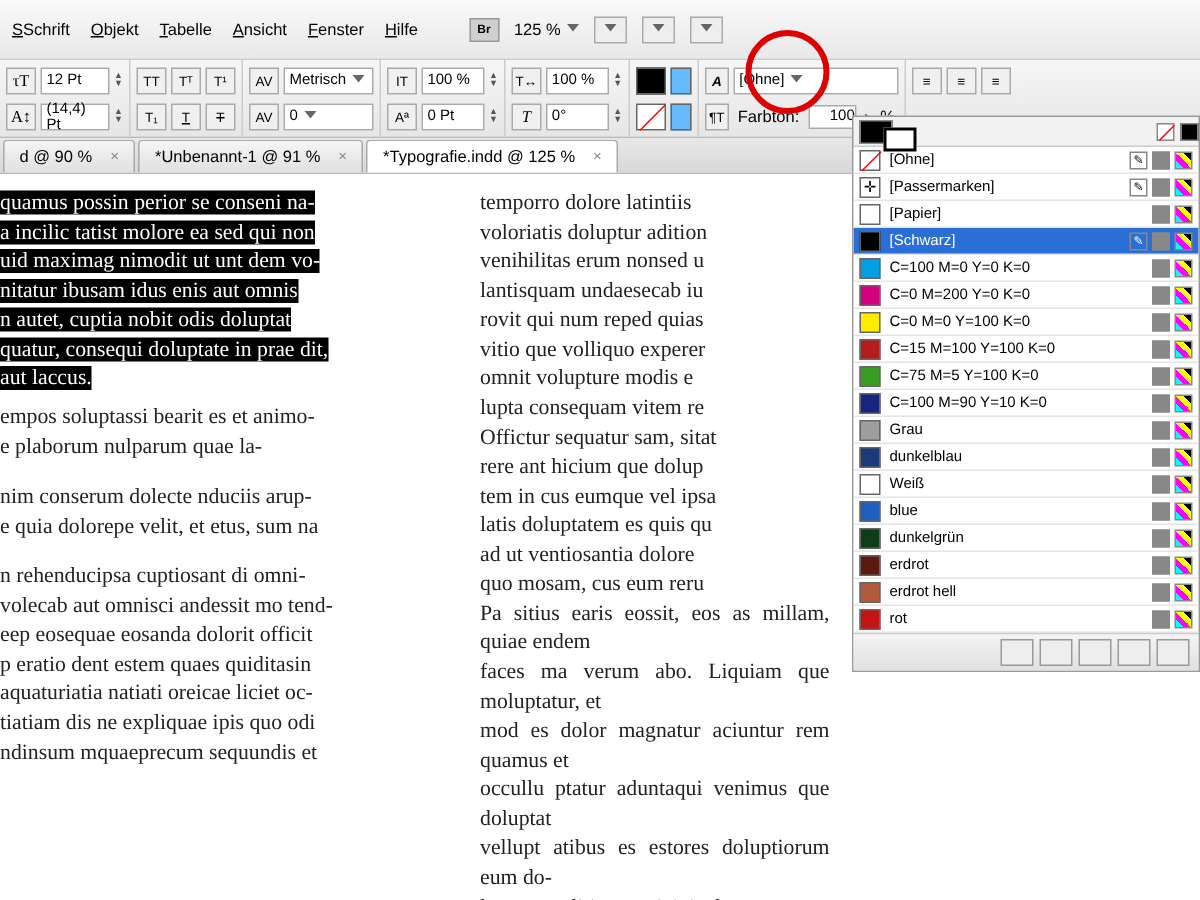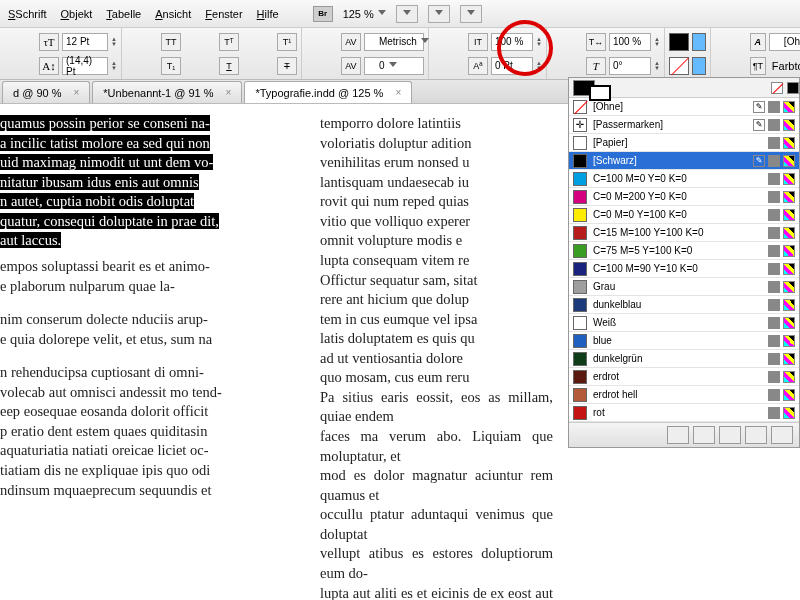--- a/index.html
+++ b/index.html
@@ -1,30 +1,30 @@
 <!DOCTYPE html>
 <html><head>
 <meta charset="utf-8">
 <style>
 * { box-sizing: border-box; margin: 0; padding: 0; }
 body { width: 800px; height: 600px; overflow: hidden; font-family: Arial, sans-serif; font-size: 11px; background: #fff; position: relative; }
-.menubar { height: 28px; background: linear-gradient(#f9f9f9,#e8e8e8); border-bottom: 1px solid #ccc; display: flex; align-items: center; padding: 0 8px; gap: 14px; }
+.menubar { height: 40px; background: linear-gradient(#f9f9f9,#e8e8e8); border-bottom: 1px solid #ccc; display: flex; align-items: center; padding: 0 8px; gap: 14px; }
 .menubar span { cursor: default; }
 .menubar .u { text-decoration: underline; }
 .mb-right { display: flex; align-items: center; gap: 10px; margin-left: 20px; }
 .mb-box { width: 20px; height: 16px; background: #cfcfcf; border: 1px solid #999; display: flex; align-items: center; justify-content: center; font-size: 8px; font-weight: bold; }
 .zoom-menu { display:flex; align-items:center; gap:4px; }
 .dd { width: 8px; height: 8px; border-left: 4px solid transparent; border-right: 4px solid transparent; border-top: 5px solid #666; display: inline-block; }
 .mb-icon { width: 22px; height: 18px; border: 1px solid #aaa; background:#eee; display:flex; align-items:center; justify-content:center; }
 .toolbar { height: 52px; background: linear-gradient(#f6f6f6,#e6e6e6); border-bottom: 1px solid #bbb; display:flex; }
 .tb-col { display:flex; flex-direction:column; justify-content:center; gap:2px; padding: 0 4px; border-right:1px solid #ccc; }
 .tb-row { display:flex; align-items:center; gap:3px; height:22px; }
-.tb-btn { width: 20px; height: 18px; border:1px solid #aaa; background:#f0f0f0; font-size:9px; display:flex; align-items:center; justify-content:center;margin-left:35px; }
+.tb-btn { width: 20px; height: 18px; border:1px solid #aaa; background:#f0f0f0; font-size:9px; display:flex; align-items:center; justify-content:center; }
 .tb-input { height:18px; border:1px solid #aaa; background:#fff; font-size:10px; padding:0 3px; display:flex; align-items:center; }
-.tb-select { height:18px; border:1px solid #aaa; background:#fff; font-size:10px; padding:0 14px; display:flex; align-items:center; gap:4px; }
+.tb-select { height:18px; border:1px solid #aaa; background:#fff; font-size:10px; padding:0 3px; display:flex; align-items:center; gap:4px; }
 .arrows { display:flex; flex-direction:column; }
 .arrows span { font-size:6px; line-height:5px; color:#555; }
 .red-circle { position:absolute; left:497px; top:20px; width:56px; height:56px; border:4px solid #d00; border-radius:50%; pointer-events:none; z-index:50; }
 .tabs { height: 24px; background: linear-gradient(#e8e8e8,#d8d8d8); border-bottom:1px solid #bbb; display:flex; align-items:flex-end; padding-left:2px; }
 .tab { height:22px; padding:0 10px; background:linear-gradient(#f5f5f5,#e0e0e0); border:1px solid #aaa; border-bottom:none; display:flex; align-items:center; gap:12px; font-size:11px; margin-right:2px; border-radius:3px 3px 0 0; }
 .tab.active { background:#fff; }
 .tab .close { font-size:10px; color:#888; }
 .page { position:relative; width:752px; height:500px; background:#fff; display:flex; }
 .col { padding: 10px 12px 0 0; font-family: Georgia, 'Times New Roman', serif; font-size: 14.5px; line-height: 1.35; text-align: justify; color:#222; }
 .col1 { width: 320px; padding-left:0; }

